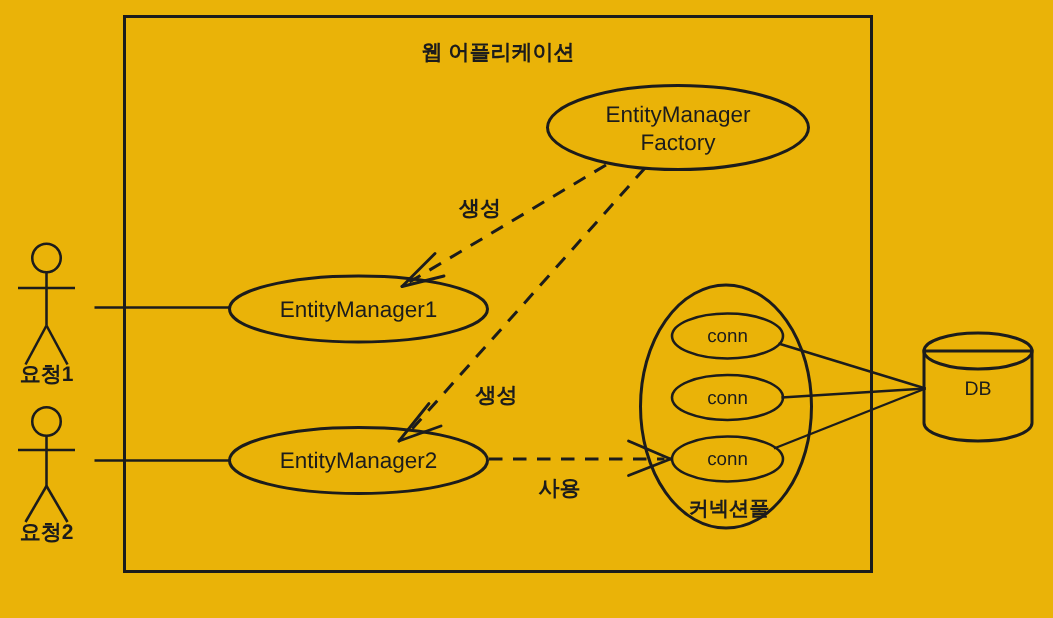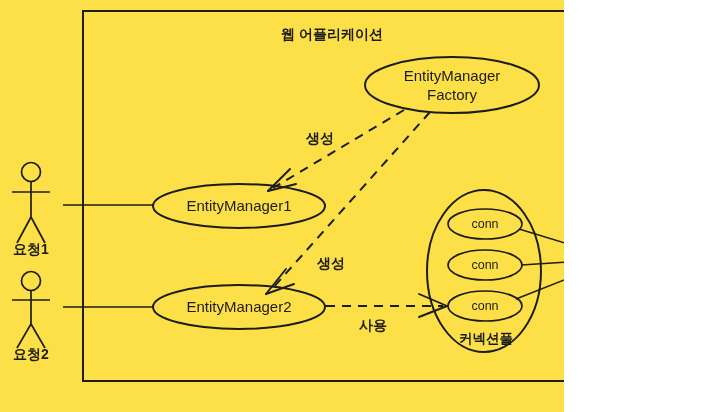--- a/index.html
+++ b/index.html
@@ -5,23 +5,23 @@
   html, body {
     margin: 0;
     padding: 0;
     background: #ffffff;
   }
   body {
     font-family: "Liberation Sans", sans-serif;
   }
   #diagram-root {
     position: relative;
-    width: 564px;
+    width: 702px;
     height: 412px;
-    background: #fde047;
+    background: #eab308;
     overflow: hidden;
   }
   svg.canvas {
     position: absolute;
     left: 0;
     top: 0;
     width: 702px;
     height: 412px;
     display: block;
   }

